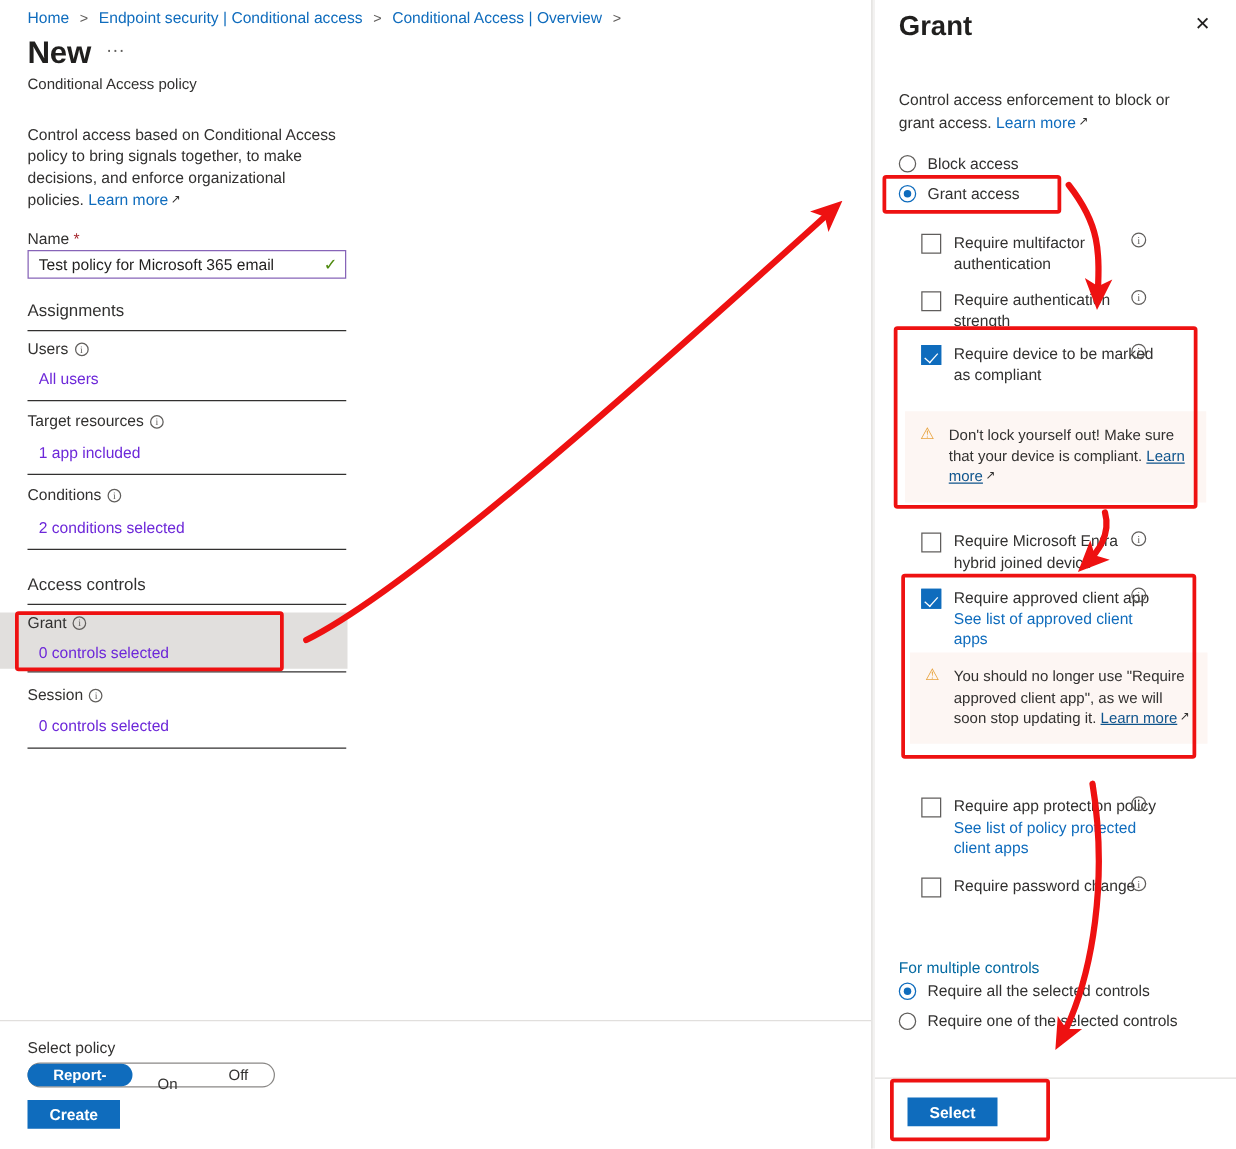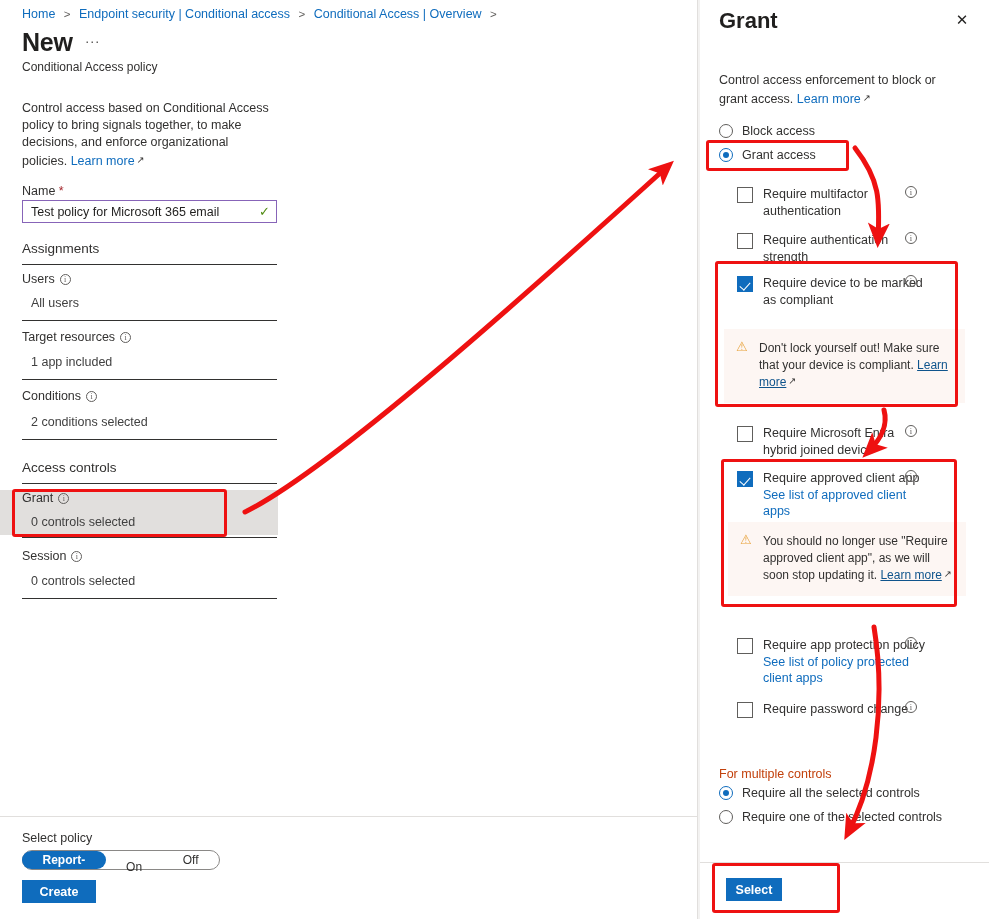--- a/index.html
+++ b/index.html
@@ -42,21 +42,21 @@
     border:1px solid #8764b8; background:#fff; display:flex; align-items:center; padding:0 6px;
   }
   #name-input {
     border:0; outline:0; flex:1; font-family:inherit; font-size:12.5px; color:#201f1e; background:transparent;
   }
   #name-valid { color:#4f8a10; font-size:13px; margin-left:4px; }
 
   .section-head { position:absolute; left:22px; font-size:13.5px; color:#323130; }
   .hrule { position:absolute; left:22px; width:255px; height:1px; background:#323130; }
   .field-label { position:absolute; left:22px; font-size:12.5px; color:#323130; }
-  .field-value { position:absolute; left:31px; font-size:12.5px; color:#404040; cursor:pointer; }
+  .field-value { position:absolute; left:31px; font-size:12.5px; color:#6d28d9; cursor:pointer; }
   .info-i {
     display:inline-block; width:11px; height:11px; border:1px solid #605e5c; border-radius:50%;
     font-size:8px; line-height:10px; text-align:center; color:#605e5c; margin-left:5px; vertical-align:1px;
     font-family:"Liberation Serif", serif;
   }
   #grant-row-bg { position:absolute; left:0px; top:490px; width:278px; height:45px; background:#e1dfdd; }
 
   
   #left-footer-divider { position:absolute; left:0; top:816px; width:697px; height:1px; background:#e1dfdd; }
   #enable-label { position:absolute; left:22px; top:831px; font-size:12.5px; color:#323130; }
@@ -120,25 +120,25 @@
     font-family:"Liberation Serif", serif;
   }
 
   .warnbox {
     position:absolute; background:#fdf6f3; display:flex; gap:9px; padding:11px 12px 12px 12px;
   }
   .warn-icon { flex:0 0 14px; color:#e8a33d; font-size:13px; line-height:14px; }
   .warn-text { font-size:12px; line-height:16.5px; color:#323130; }
   .warn-text a { color:#0f548c; text-decoration:underline; cursor:pointer; }
 
-  #multi-label { position:absolute; left:19px; top:767px; font-size:12.5px; color:#c2410c; }
+  #multi-label { position:absolute; left:19px; top:767px; font-size:12.5px; color:#0369a1; }
 
   #panel-footer-divider { position:absolute; left:0; top:862px; width:289px; height:1px; background:#e1dfdd; }
   #select-btn {
-    position:absolute; left:26px; top:878px; width:56px; height:23px;
+    position:absolute; left:26px; top:878px; width:72px; height:23px;
     background:#0f6cbd; color:#fff; border:0; font-size:12.5px; font-weight:600;
     font-family:inherit; cursor:pointer;
   }
 
   
   #annotations { position:absolute; left:0; top:0; width:989px; height:919px; pointer-events:none; }
   .annbox { position:absolute; border:3px solid #ee1111; border-radius:3px; }
 </style>
 </head>
 <body>

